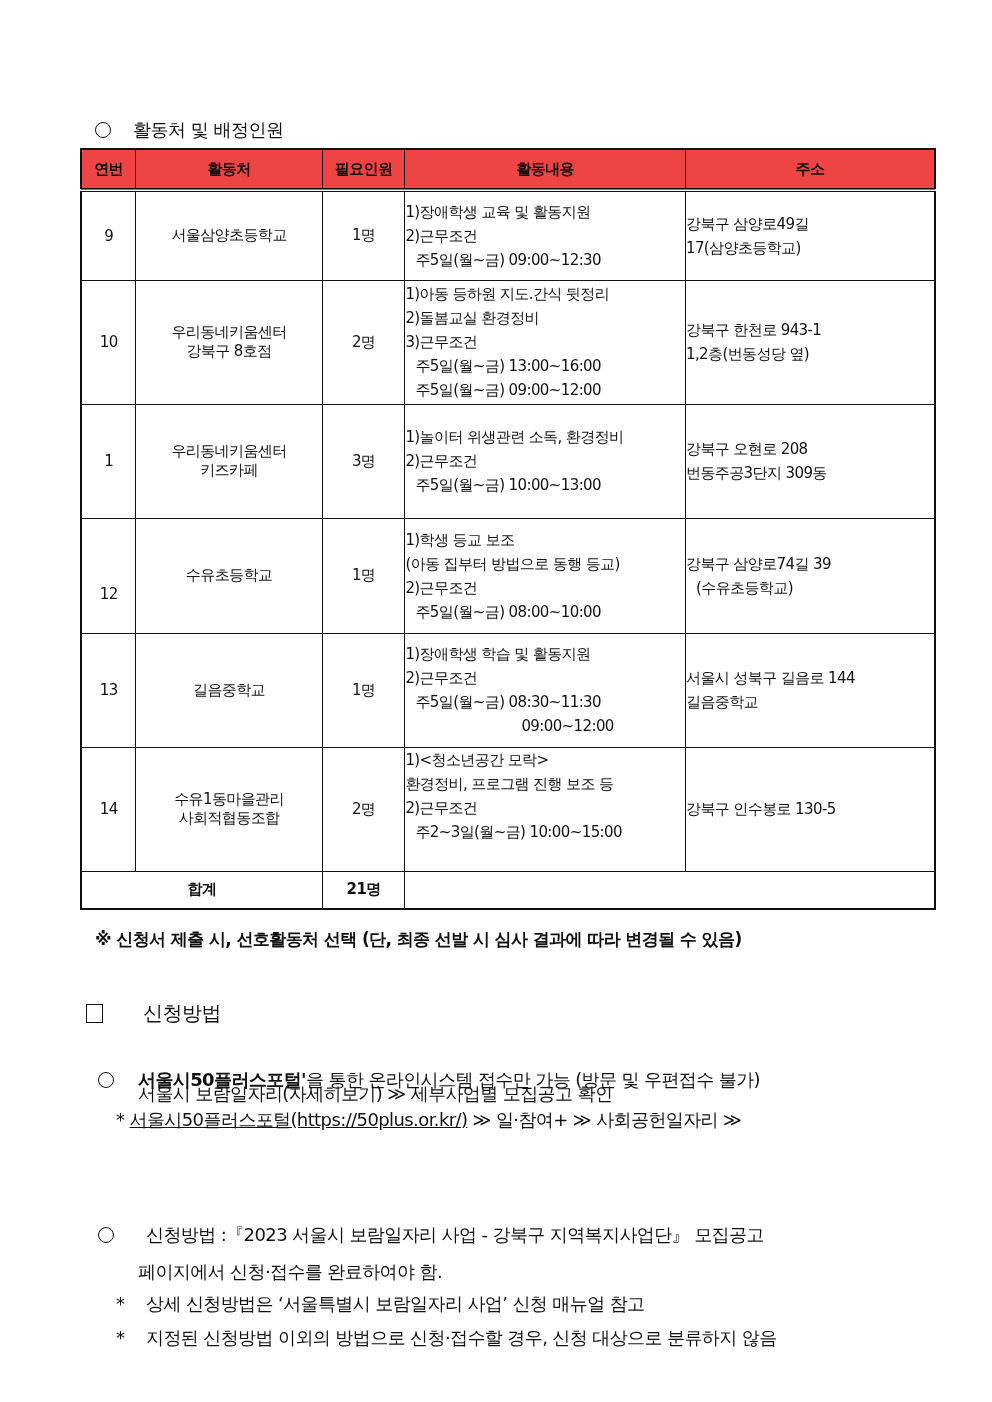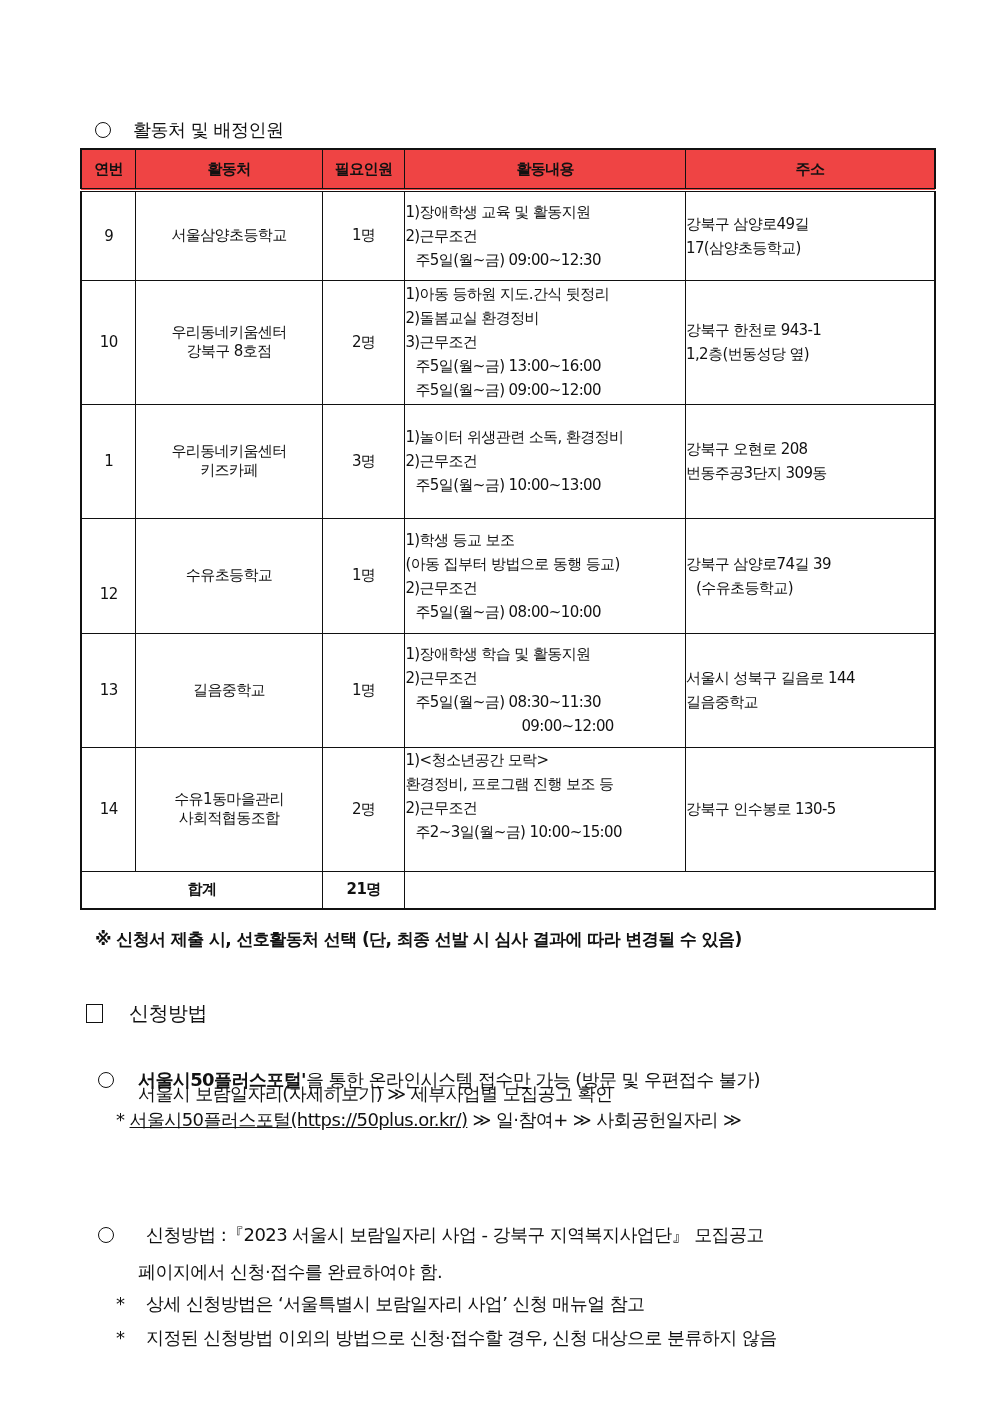--- a/index.html
+++ b/index.html
@@ -29,21 +29,21 @@
   td.c { text-align: center; }
   td.act { padding: 2px 6px 2px 8px; line-height: 24px; }
   td.addr { padding: 2px 8px; line-height: 24px; font-size: 15px; }
   .line { display: block; white-space: nowrap; }
   .indent { padding-left: 10px; }
   .indent2 { padding-left: 116px; }
   tr.total td { height: 36px; font-weight: bold; }
   .note {
     left: 95px; top: 928px; font-size: 17px; font-weight: bold; letter-spacing: -0.6px;
   }
-  .h2 { left: 86px; top: 1000px; font-size: 20px; display: flex; align-items: center; gap: 26px; letter-spacing: -0.5px; }
+  .h2 { left: 86px; top: 1000px; font-size: 20px; display: flex; align-items: center; gap: 40px; letter-spacing: -0.5px; }
   .square { display: inline-block; width: 15px; height: 17px; border: 1.3px solid #111; }
   .para { font-size: 18px; letter-spacing: -0.6px; white-space: nowrap; justify-content: flex-end; }
   .p1 { left: 98px; top: 1068px; display: flex; align-items: center; gap: 24px; }
   .bold { font-weight: bold; }
   .p1b { left: 116px; top: 1108px; }
   .p1c { left: 138px; top: 1082px; }
   .link { text-decoration: underline; }
   .p2 { left: 98px; top: 1223px; display: flex; align-items: center; gap: 32px; }
   .p2b { left: 138px; top: 1260px; }
   .p2c { left: 116px; top: 1292px; }

